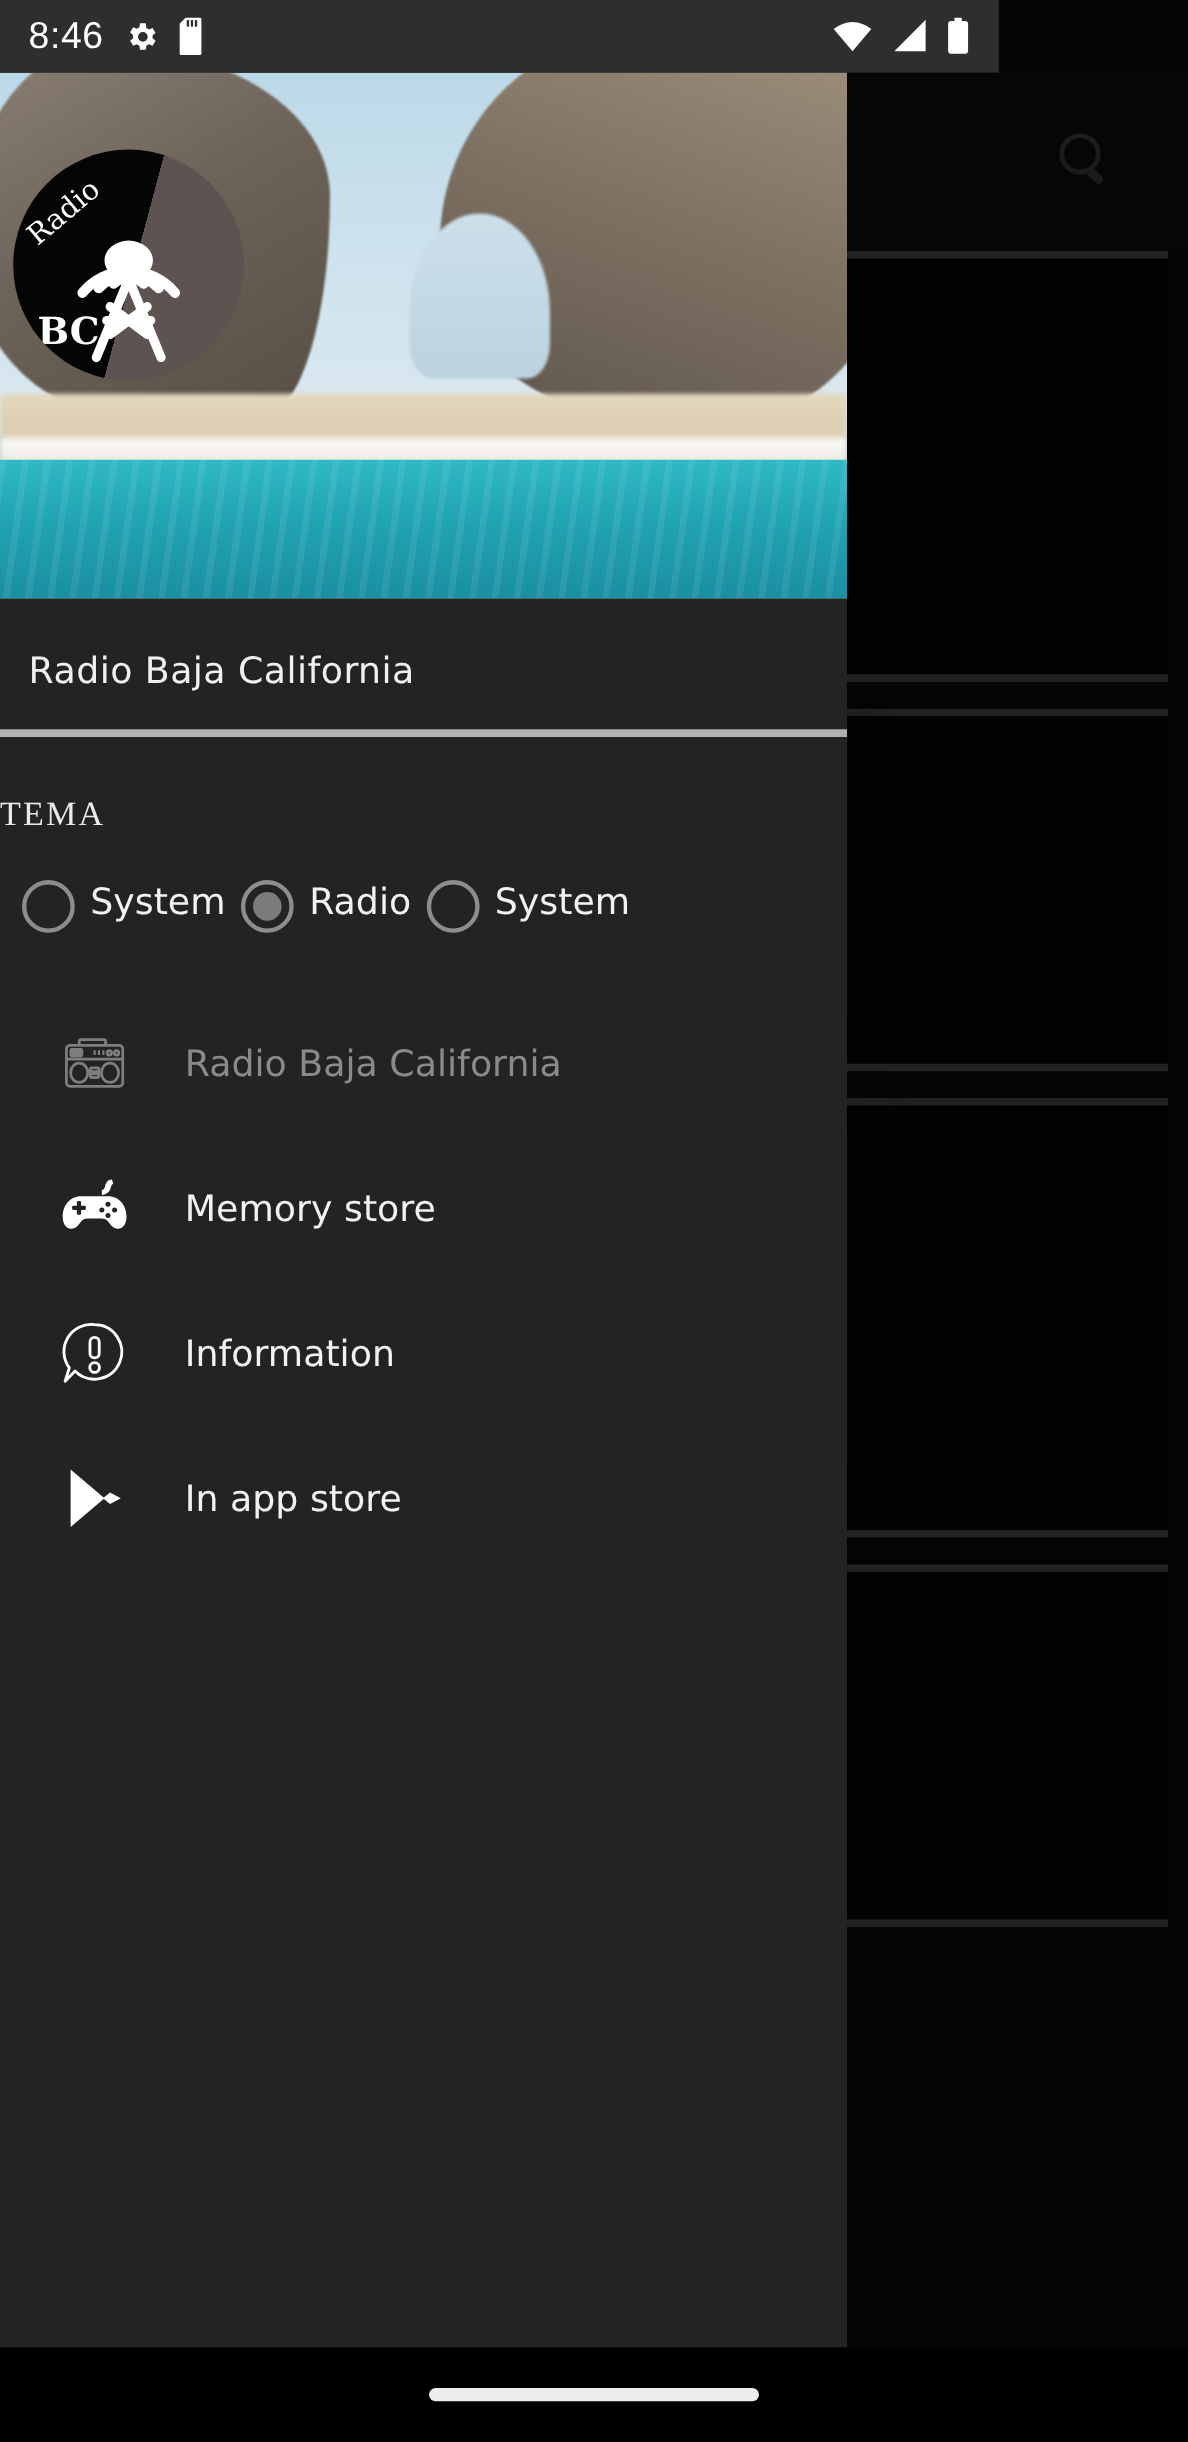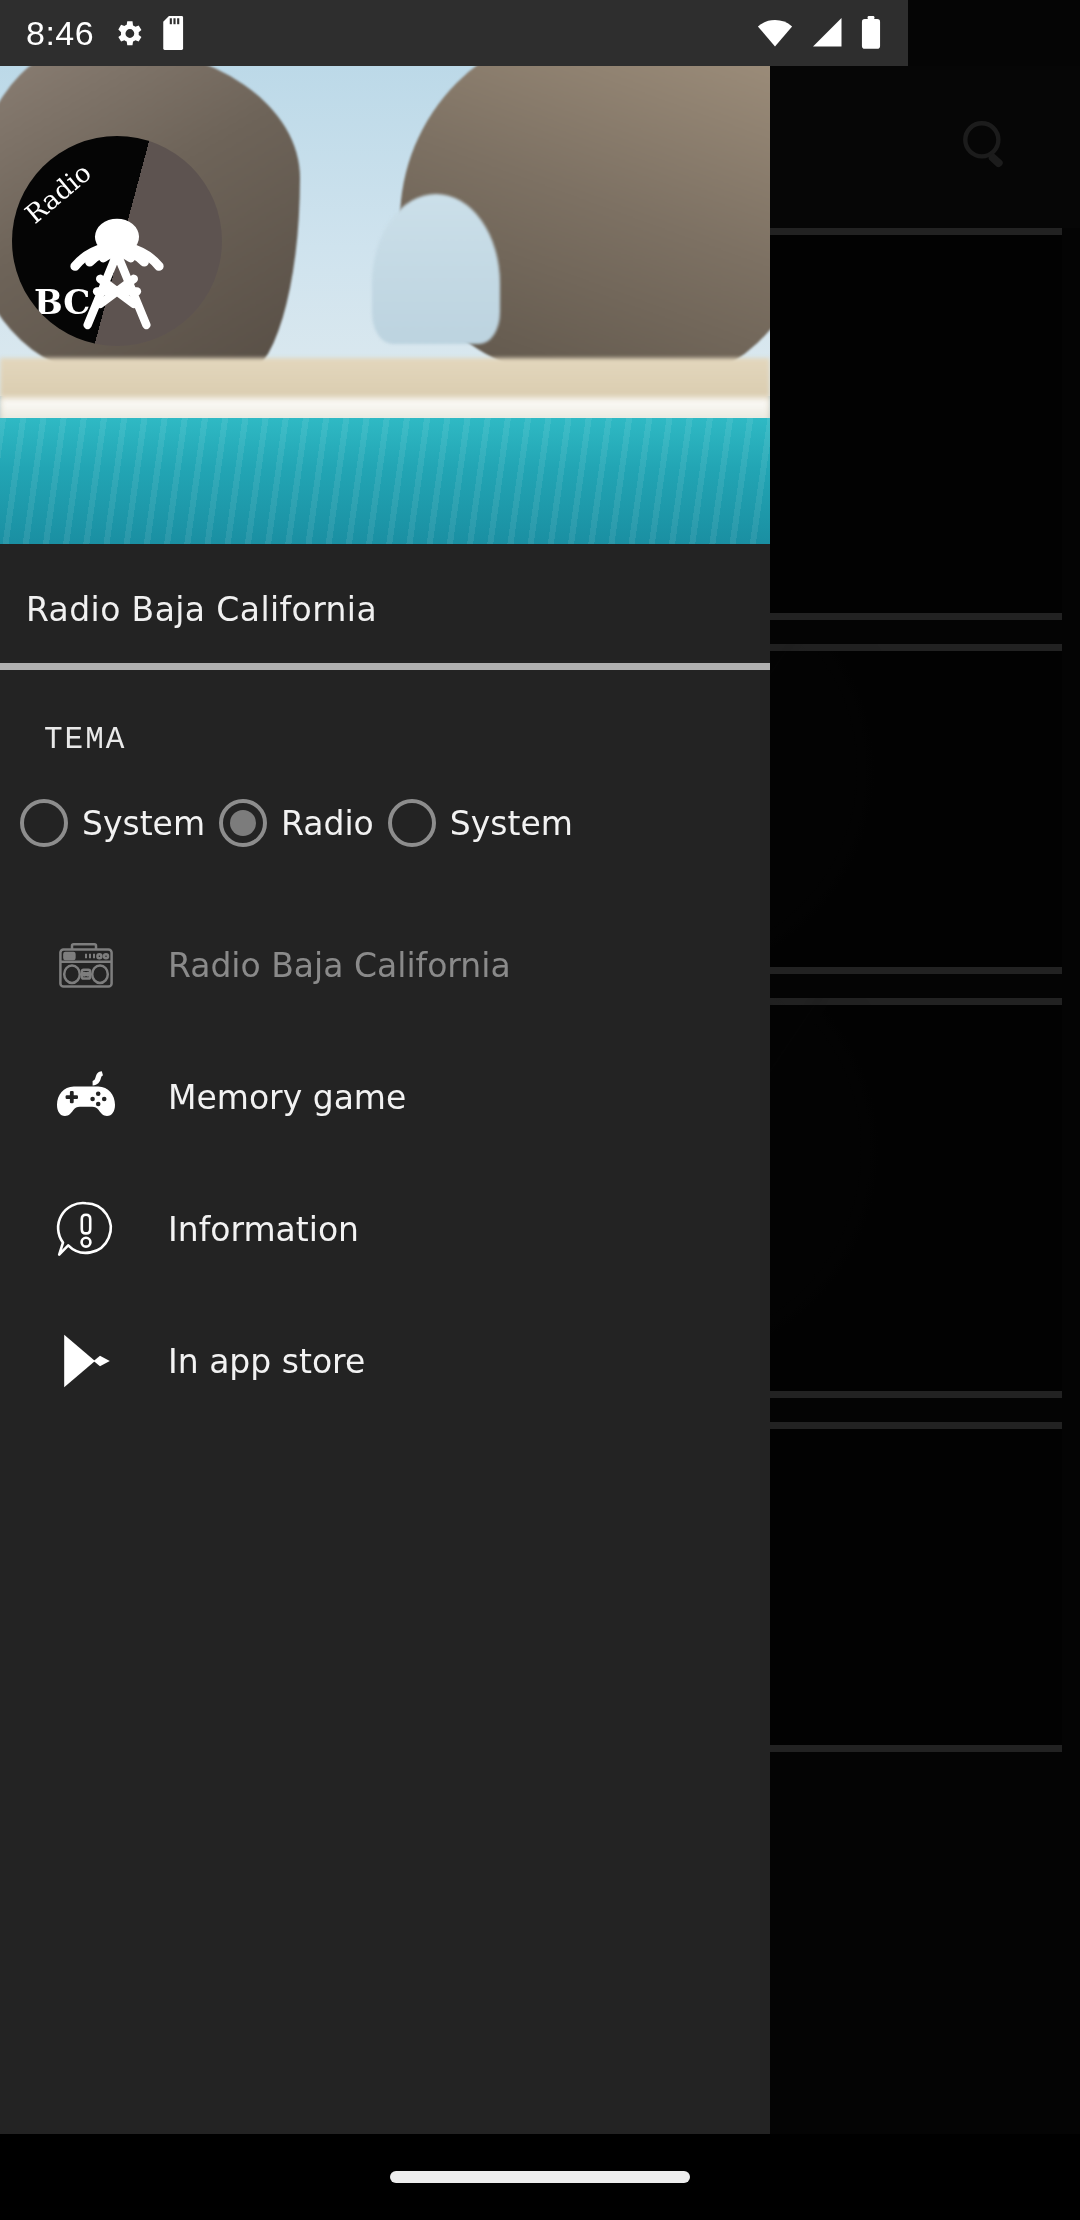--- a/index.html
+++ b/index.html
@@ -139,24 +139,24 @@
   
   #drawer-title-block { padding:46px 26px 34px 26px; }
   #drawer-app-name { color:#f0f0f0; font-size:33px; letter-spacing:.4px; font-family:"DejaVu Sans", sans-serif; }
   #drawer-author { color:#e6e6e6; font-size:30px; margin-top:42px; font-family:"DejaVu Sans", sans-serif; }
   #drawer-divider { height:7px; background:#b0b0b0; width:770px; }
 
   
   #theme-section { padding:52px 0 0 0; }
   #theme-label {
     color:#e9e9e9; font-size:31px; letter-spacing:2px;
-    padding-left:44px; font-family:Liberation Mono, monospace;
+    font-family:Liberation Serif, serif;
   }
   #theme-options { display:flex; align-items:center; padding:42px 0 0 20px; }
-  .theme-opt { display:flex; align-items:center; margin-right:14px; }
+  .theme-opt { display:flex; align-items:flex-start; margin-right:14px; }
   .radio {
     width:48px; height:48px; border-radius:50%;
     border:4px solid #8d8d8d; display:flex; align-items:center; justify-content:center;
     flex:none;
   }
   .radio-dot { width:26px; height:26px; border-radius:50%; background:#7c7c7c; }
   .theme-text {
     color:#f2f2f2; font-size:33px; margin-left:14px; white-space:nowrap;
     font-family:"DejaVu Sans", sans-serif;
   }
@@ -365,21 +365,21 @@
             <g fill="#232323">
               <rect x="5.3" y="12.6" width="6.2" height="1.9" rx=".6"></rect>
               <rect x="7.45" y="10.45" width="1.9" height="6.2" rx=".6"></rect>
               <circle cx="21.6" cy="11.9" r="1.15"></circle>
                 <circle cx="24.6" cy="14.5" r="1.15"></circle>
               <circle cx="18.8" cy="14.5" r="1.15"></circle>
                 <circle cx="21.6" cy="17" r="1.15"></circle>
             </g>
           </svg>
         </span>
-        <span class="menu-label">Memory game</span>
+        <span class="menu-label">Memory store</span>
       </div>
 
       <div class="menu-item">
         <span class="menu-icon">
           <svg width="60" height="58" viewBox="0 0 30 29" fill="none" stroke="#ffffff" stroke-width="1.3" stroke-linejoin="round">
             <path d="M15 1.6a12.4 12.4 0 1 1-8.9 21.1L1.6 27.3l1.9-6A12.4 12.4 0 0 1 15 1.6z"></path>
             <path d="M15 7.4c1.3 0 2.1.9 2.1 2.1v5.1c0 1.2-.8 2.1-2.1 2.1s-2.1-.9-2.1-2.1V9.5c0-1.2.8-2.1 2.1-2.1z"></path>
             <circle cx="15" cy="21.1" r="2.2"></circle>
           </svg>
         </span>

